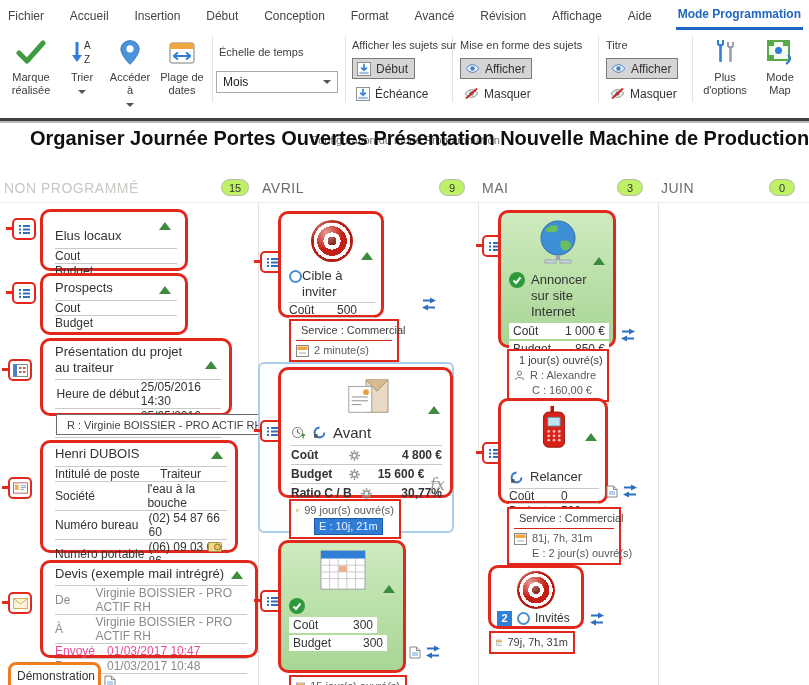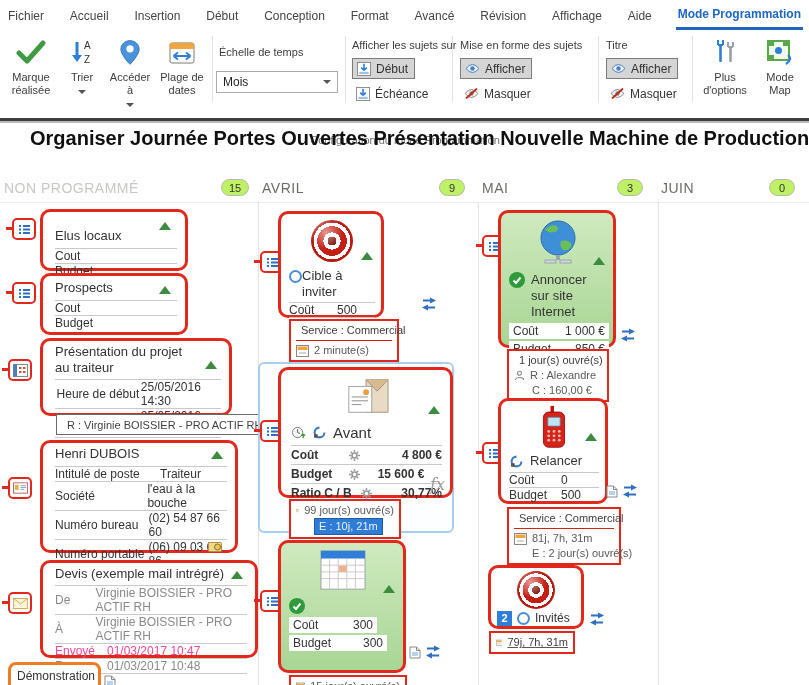--- a/index.html
+++ b/index.html
@@ -735,21 +735,21 @@
             <circle cx="12" cy="35" r="1.6"></circle>
             <circle cx="18" cy="35" r="1.6"></circle>
             <circle cx="24" cy="35" r="1.6"></circle>
             <circle cx="12" cy="40" r="1.6"></circle>
             <circle cx="18" cy="40" r="1.6"></circle>
             <circle cx="24" cy="40" r="1.6"></circle>
           </g>
         </svg>
     </div>
     <span class="tri" style="right:8px; top:32px;"></span>
-    <div style="display:flex; gap:6px; align-items:center; margin-top:0;">
+    <div style="display:flex; gap:6px; align-items:center; margin-top:16px;">
       <svg width="15" height="15" viewBox="0 0 16 16">
           <path d="M13.2 8 A5.2 5.2 0 1 1 8 2.8" fill="none" stroke="#3a7bc8" stroke-width="2.2"></path>
           <rect x="2.2" y="9.8" width="3.8" height="3.8" fill="#555"></rect>
         </svg>
       <span class="ctitle">Relancer</span>
     </div>
     <div class="trow" style="margin-top:3px;">
       <span style="width:52px;">Coût</span>
         <span>0</span>
     </div>
@@ -802,21 +802,21 @@
     </div>
   </div>
   <div class="icons-br" style="left:589px; top:612px;">
     <svg width="16" height="14" viewBox="0 0 16 14">
         <path d="M2 3.5 H10" stroke="#2e6fc0" stroke-width="2"></path>
         <path d="M9 0.5 L15 3.5 L9 6.5 Z" fill="#2e6fc0"></path>
         <path d="M6 10.5 H14" stroke="#2e6fc0" stroke-width="2"></path>
         <path d="M7 7.5 L1 10.5 L7 13.5 Z" fill="#2e6fc0"></path>
       </svg>
   </div>
-  <div class="ann" style="left:489px; top:631px; width:86px;text-decoration:underline;">
+  <div class="ann" style="left:489px; top:631px; width:86px;">
     <div class="arow" style="color:#3c3c3c;">
       <svg width="13" height="13" viewBox="0 0 13 13">
           <rect x="0.5" y="1.5" width="12" height="11" fill="#fff" stroke="#888"></rect>
           <rect x="1.5" y="2.5" width="10" height="3.5" fill="#f0a640"></rect>
           <path d="M3 9 h7" stroke="#aaa"></path>
         </svg>
       <span>79j, 7h, 31m</span>
     </div>
   </div>
 

